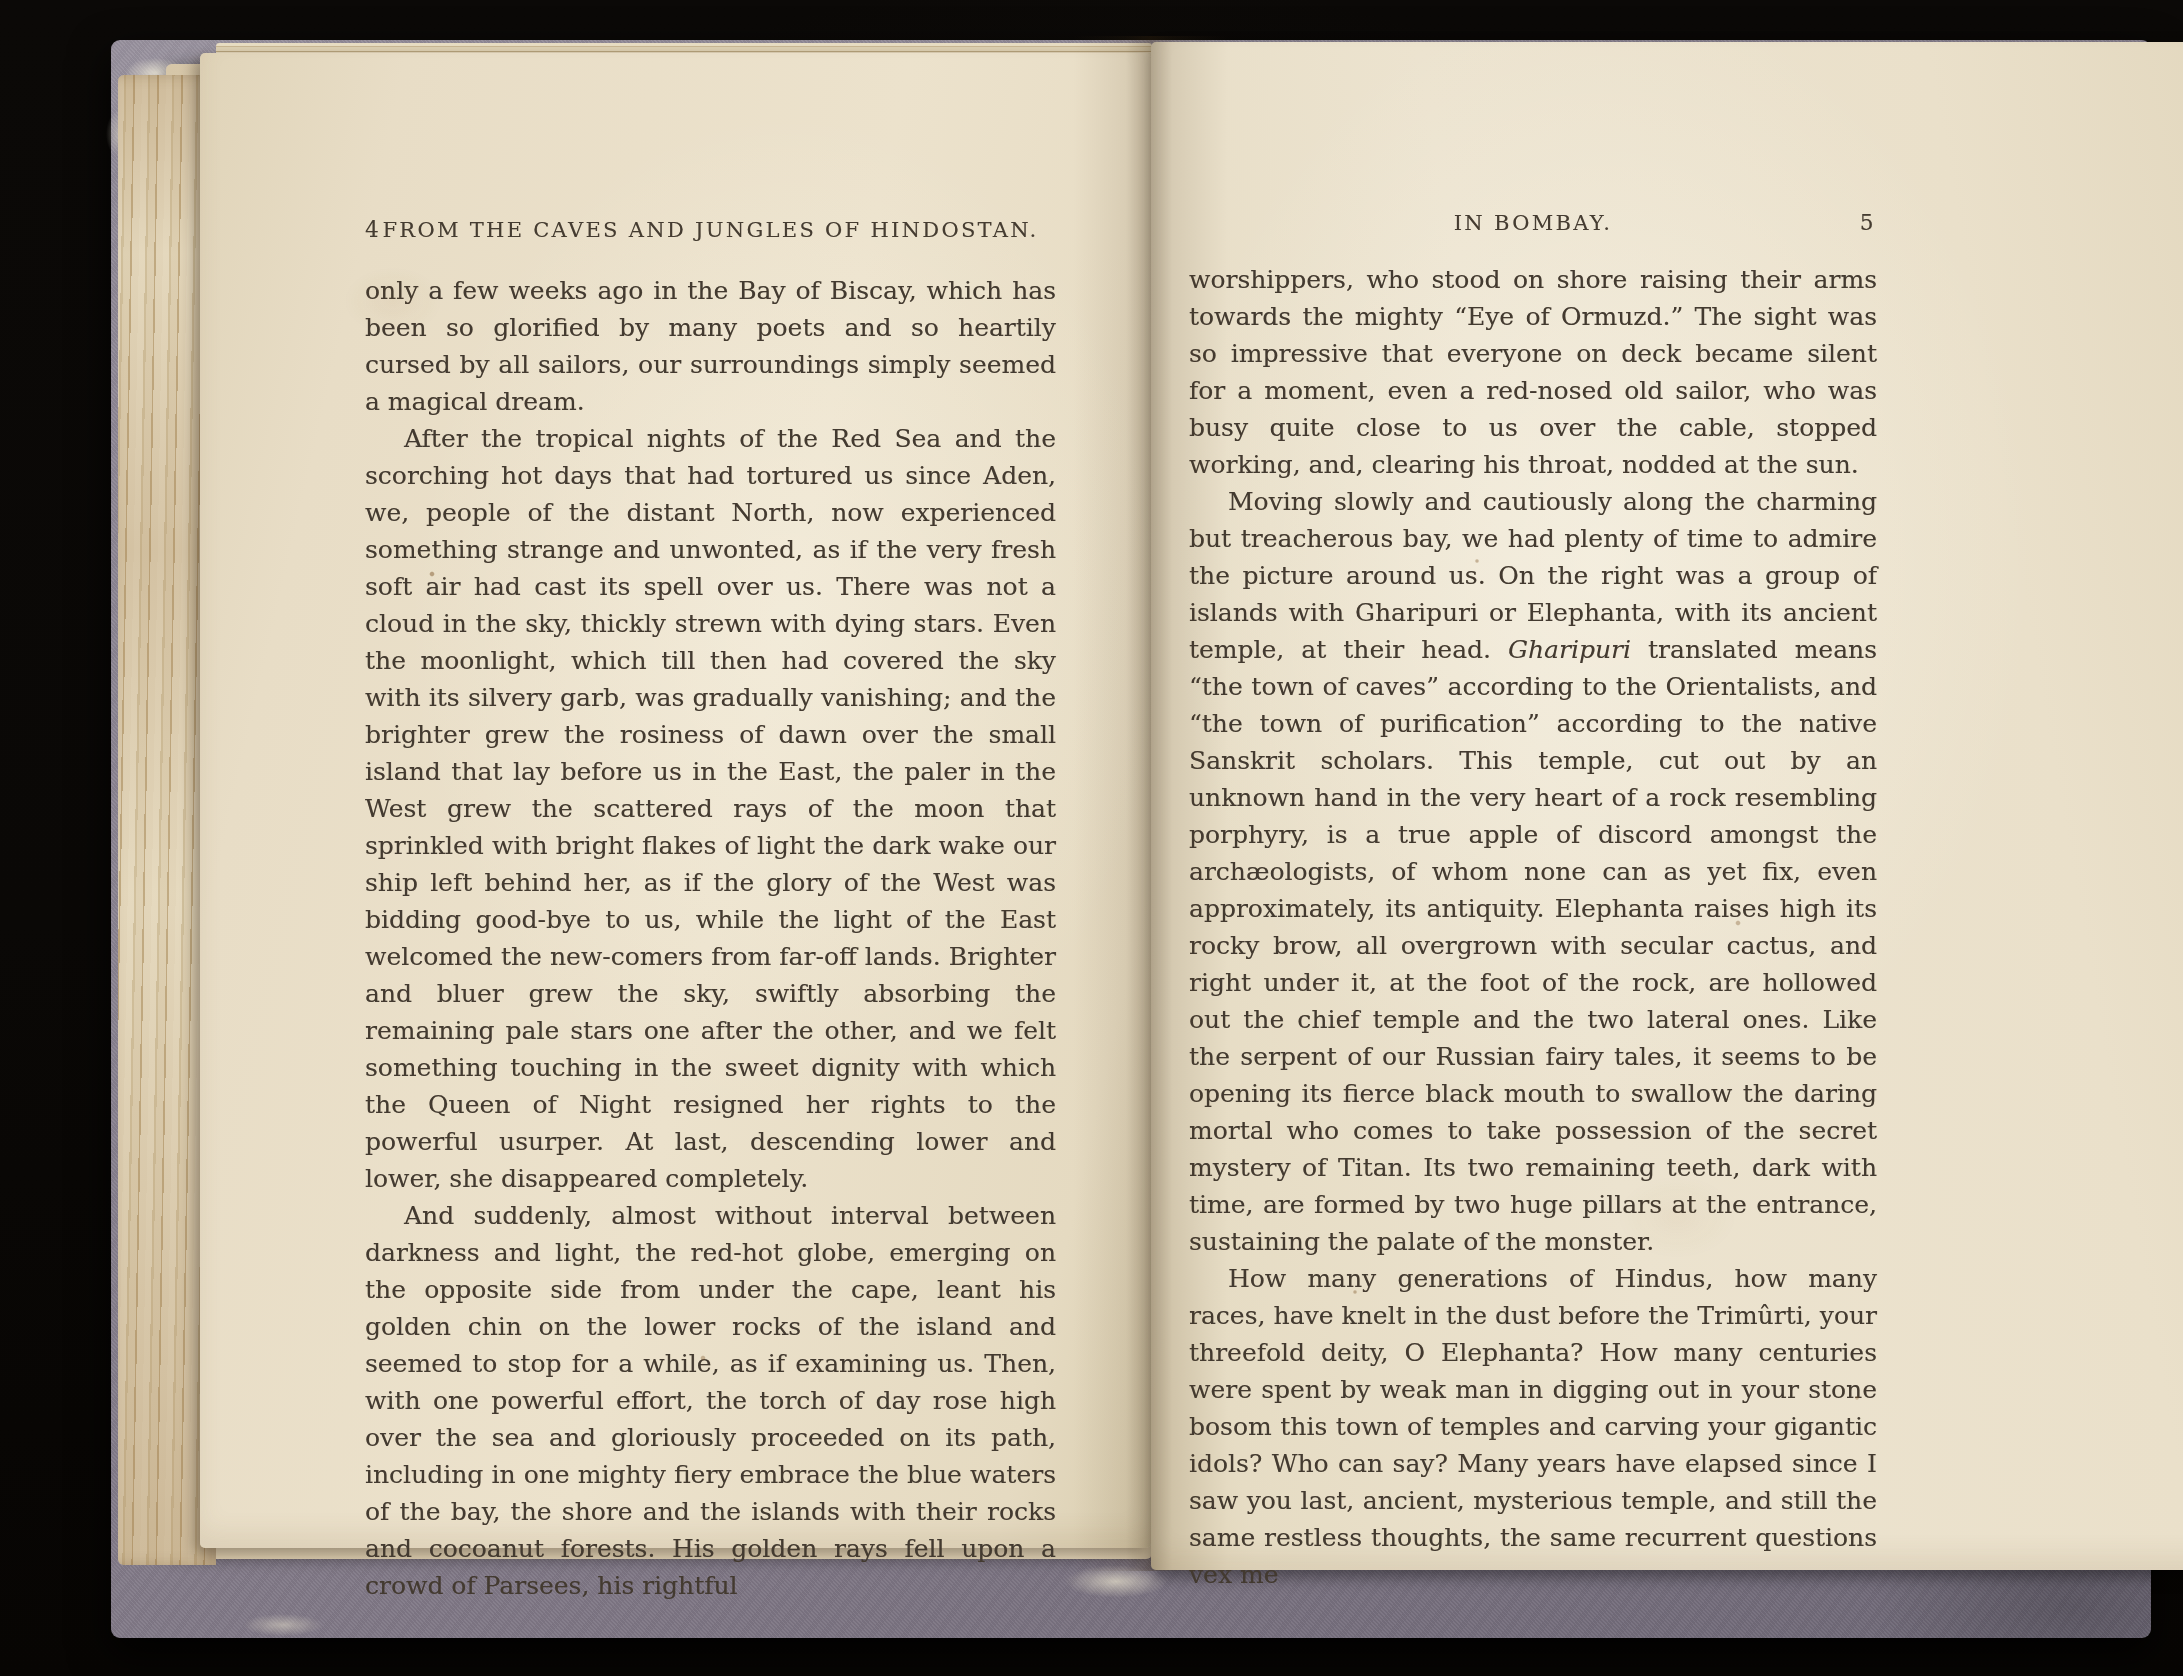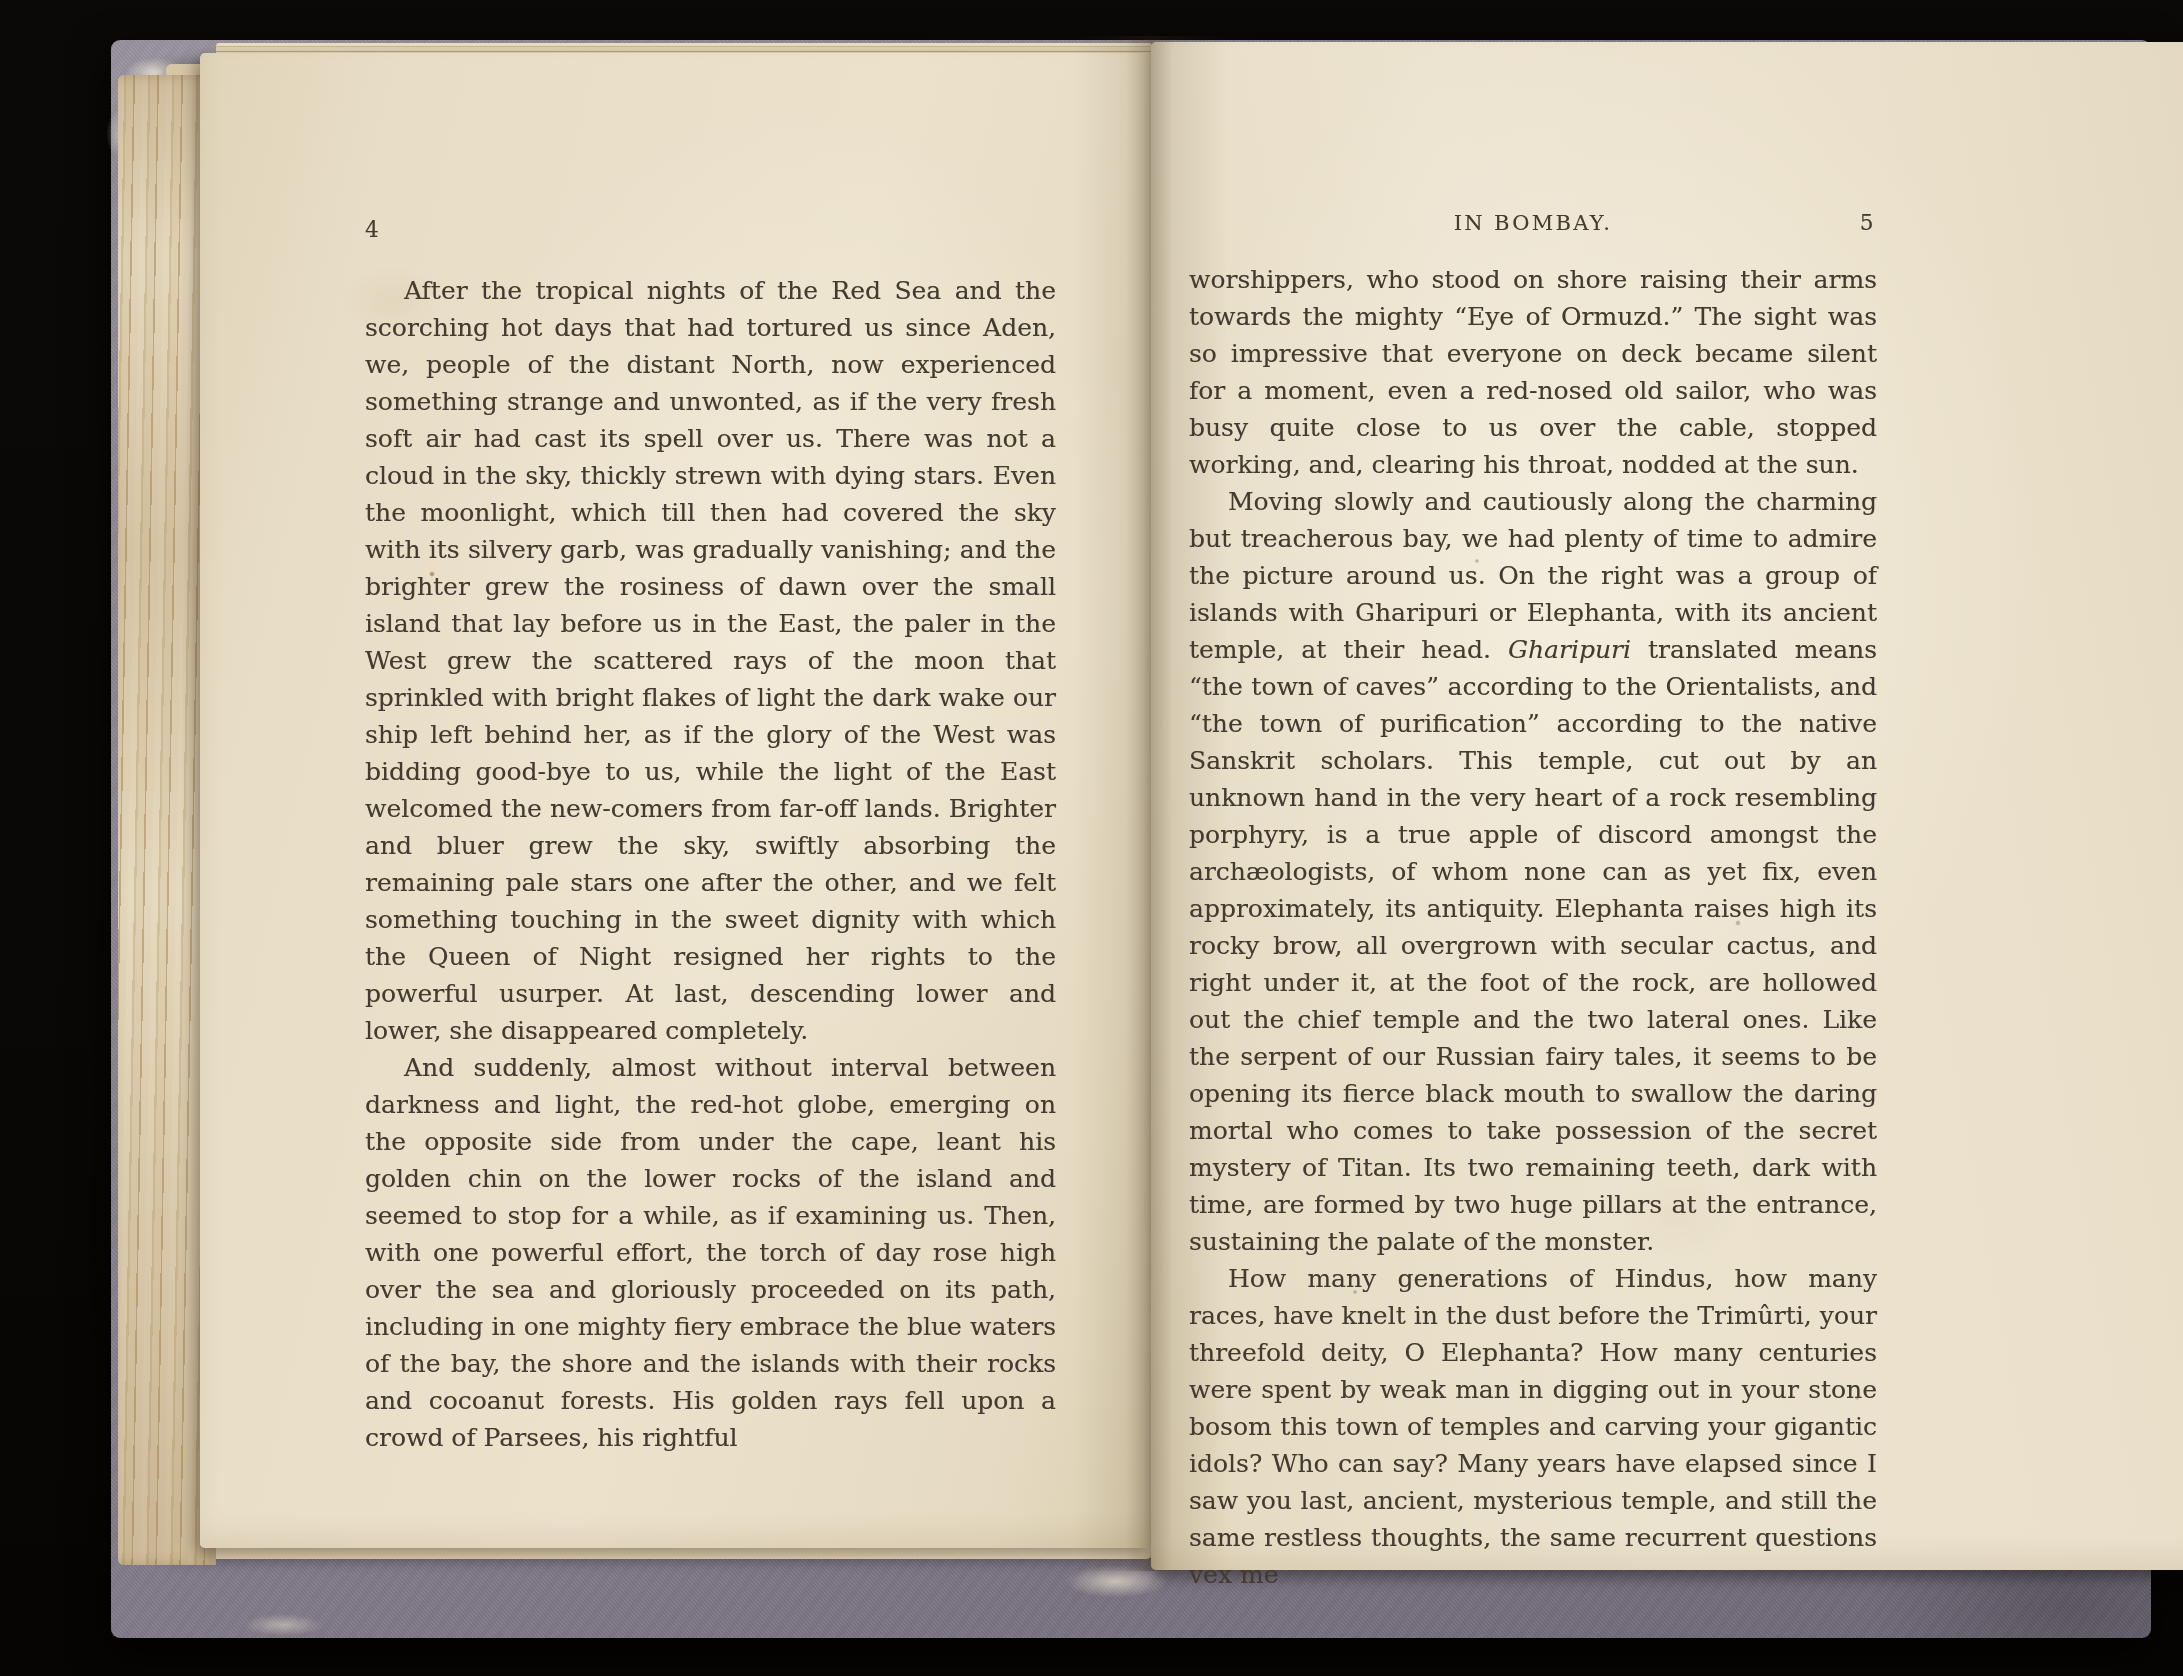--- a/index.html
+++ b/index.html
@@ -159,22 +159,24 @@
   <div class="wear w5"></div>
 
   <div class="underpage"></div>
   <div class="fan"></div>
   <div class="fan-top"></div>
   <div class="foreedge"></div>
 
   <div class="page left">
     <div class="running-head">
       <span class="pagenum pn-left">4</span>
+      <span>FROM THE CAVES AND JUNGLES OF HINDOSTAN.</span>
     </div>
     <div class="body-col">
+        <p class="para noindent"><span>only a few weeks ago in the Bay of Biscay, which has been so glorified by many poets and so heartily cursed by all sailors, our surroundings simply seemed a magical dream.</span></p>
         <p class="para"><span>After the tropical nights of the Red Sea and the scorching hot days that had tortured us since Aden, we, people of the distant North, now experienced something strange and unwonted, as if the very fresh soft air had cast its spell over us. There was not a cloud in the sky, thickly strewn with dying stars. Even the moonlight, which till then had covered the sky with its silvery garb, was gradually vanishing; and the brighter grew the rosiness of dawn over the small island that lay before us in the East, the paler in the West grew the scattered rays of the moon that sprinkled with bright flakes of light the dark wake our ship left behind her, as if the glory of the West was bidding good-bye to us, while the light of the East welcomed the new-comers from far-off lands. Brighter and bluer grew the sky, swiftly absorbing the remaining pale stars one after the other, and we felt something touching in the sweet dignity with which the Queen of Night resigned her rights to the powerful usurper. At last, descending lower and lower, she disappeared completely.</span></p>
         <p class="para"><span>And suddenly, almost without interval between darkness and light, the red-hot globe, emerging on the opposite side from under the cape, leant his golden chin on the lower rocks of the island and seemed to stop for a while, as if examining us. Then, with one powerful effort, the torch of day rose high over the sea and gloriously proceeded on its path, including in one mighty fiery embrace the blue waters of the bay, the shore and the islands with their rocks and cocoanut forests. His golden rays fell upon a crowd of Parsees, his rightful</span></p>
       </div>
   </div>
 
   <div class="page right">
     <div class="running-head">
       <span>IN BOMBAY.</span>
       <span class="pagenum pn-right">5</span>
     </div>

